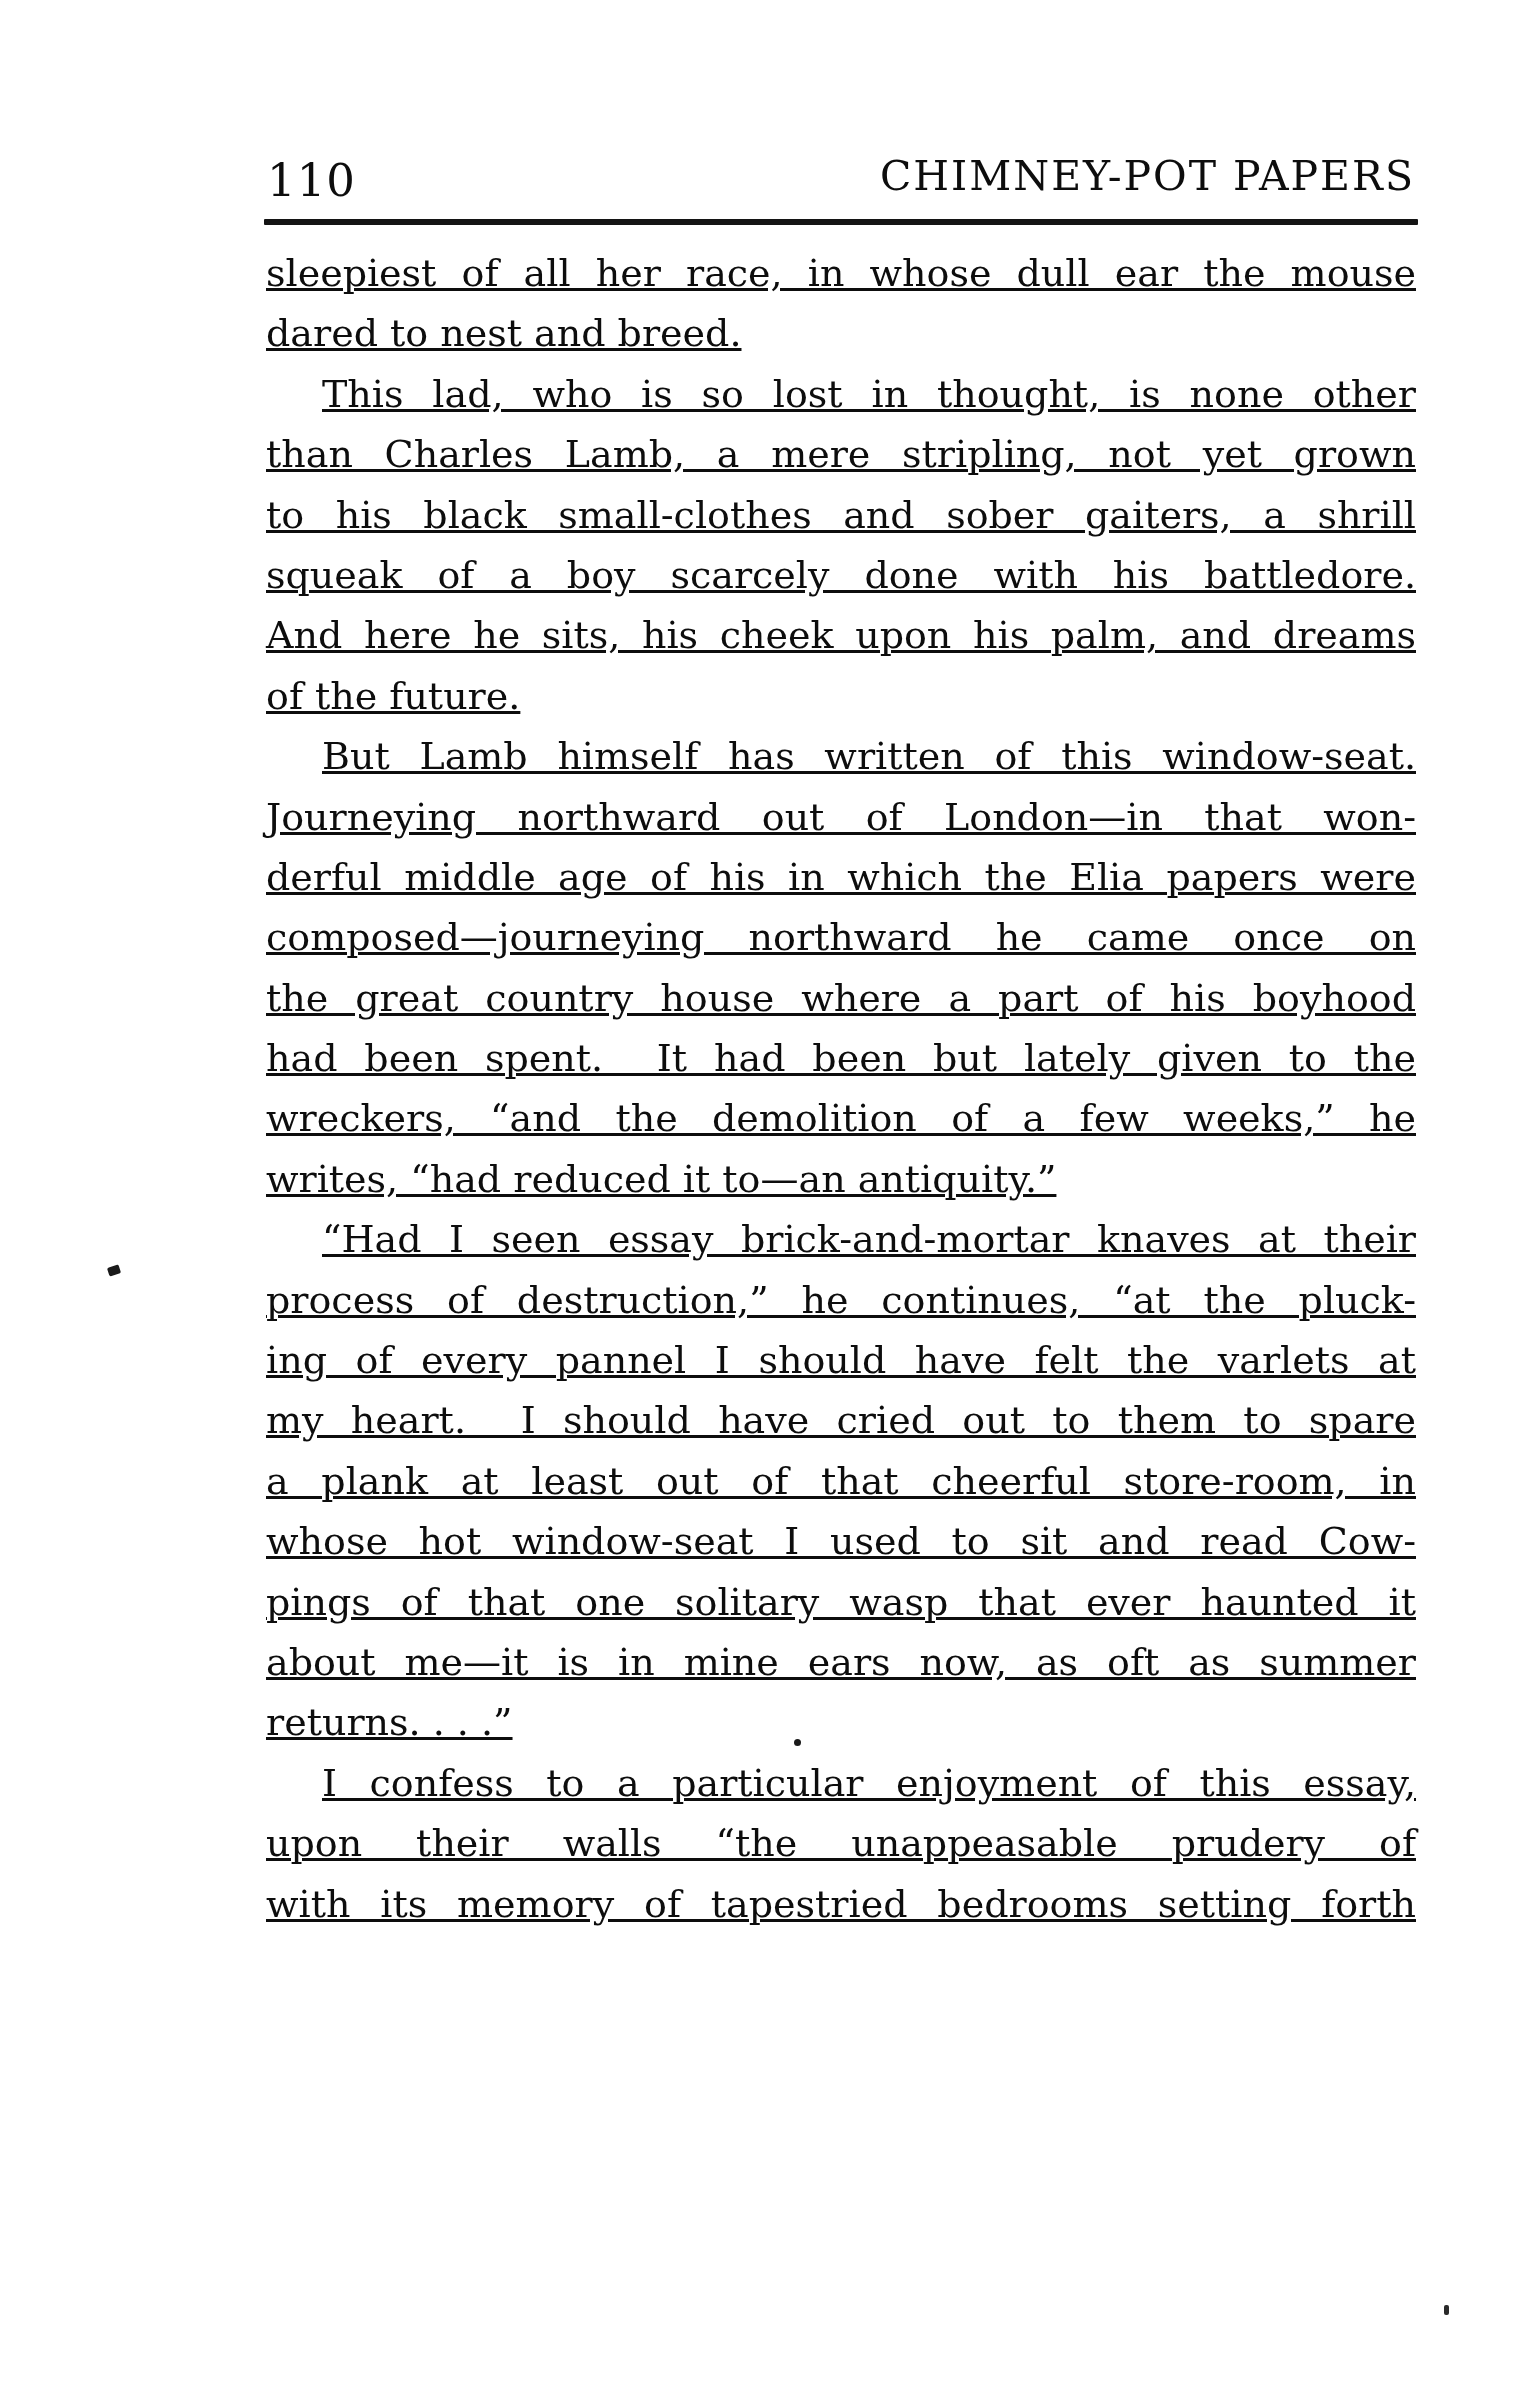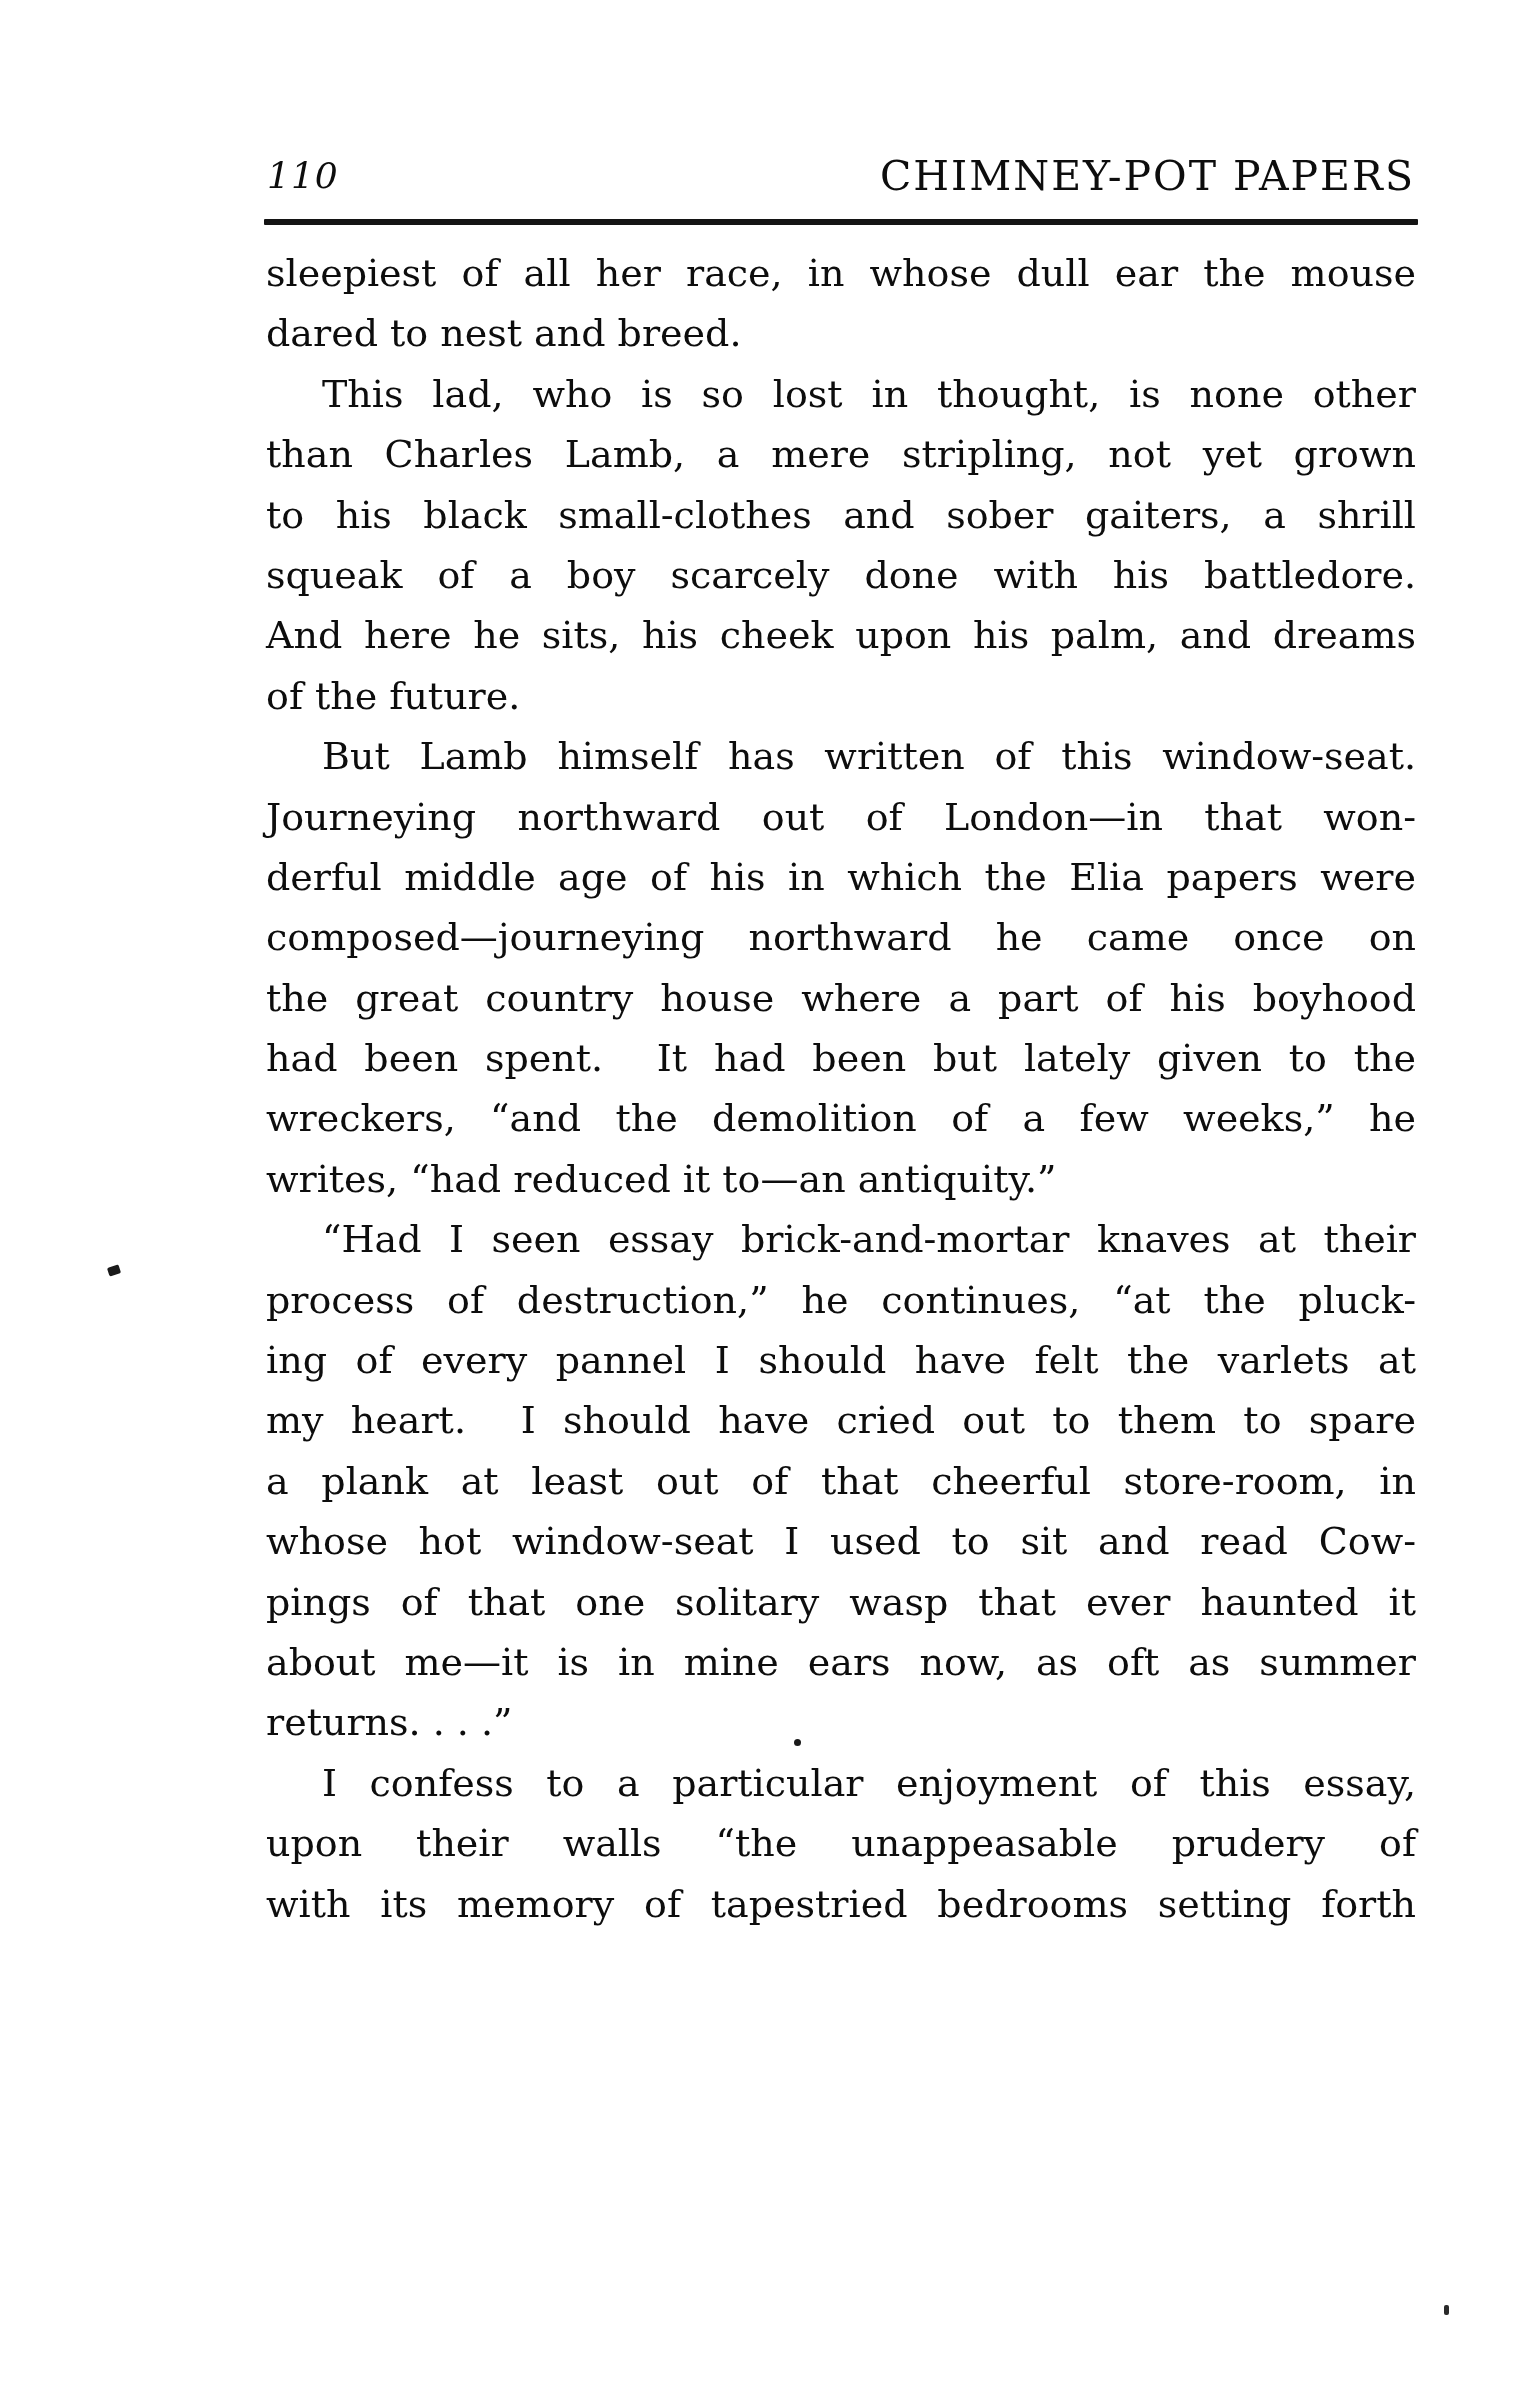--- a/index.html
+++ b/index.html
@@ -13,22 +13,21 @@
     height: 2405px;
     background: #ffffff;
     font-family: "DejaVu Serif", "Liberation Serif", serif;
     color: #0d0d0d;
     overflow: hidden;
   }
   .folio {
     position: absolute;
     left: 267px;
     top: 158px;
-    font-size: 36px;
-    font-style: italic;
+    font-size: 45px;
     letter-spacing: 1px;
     line-height: 1;
   }
   .running-title {
     position: absolute;
     left: 267px;
     top: 156px;
     width: 1148px;
     text-align: right;
     font-size: 41px;
@@ -44,20 +43,21 @@
     height: 6px;
     background: #141414;
     border-radius: 1px;
   }
   .body-block {
     position: absolute;
     left: 266px;
     top: 243px;
     width: 1150px;
     font-size: 38px;
+    text-decoration: underline;
   }
   .ln {
     height: 60.4px;
     line-height: 60.4px;
     text-align: justify;
     text-align-last: justify;
     overflow: visible;
   }
   .ln.end {
     text-align-last: left;

